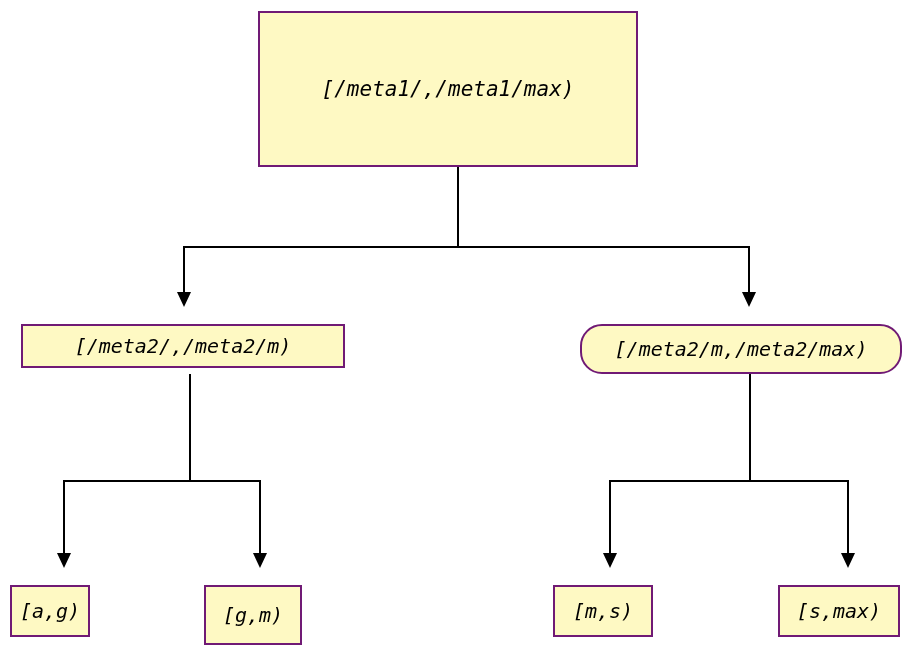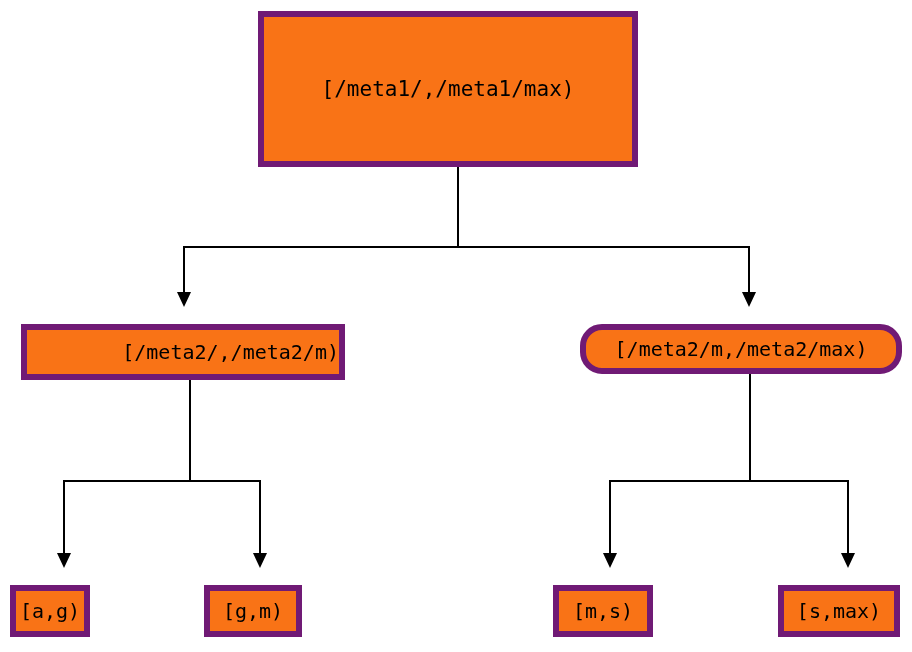--- a/index.html
+++ b/index.html
@@ -11,29 +11,30 @@
     position: relative;
     width: 912px;
     height: 652px;
     background: #ffffff;
     overflow: hidden;
     font-family: "DejaVu Sans Mono", "Liberation Mono", monospace;
   }
   .node {
     position: absolute;
     box-sizing: border-box;
-    border: 6px solid #701a75;
-    background: #f97316;
+    border: 2px solid #701a75;
+    background: #fef9c3;
     display: flex;
     align-items: center;
     justify-content: center;
     color: #000000;
     font-family: "DejaVu Sans Mono", "Liberation Mono", monospace;
     font-weight: 400;
     white-space: pre;
+    font-style: italic;
   }
   .node-root {
     font-size: 21px;
     letter-spacing: 0px;
   }
   .node-mid {
     font-size: 20px;
   }
   .node-leaf {
     font-size: 20px;
@@ -93,33 +94,33 @@
       <path class="edge-line" d="M 750 374 L 750 481 L 848 481 L 848 553"></path>
       <polygon class="arrow-head" points="841,553 855,553 848,568"></polygon>
     </g>
 
   </svg>
 
   <div class="node node-root" style="left:258px; top:11px; width:380px; height:156px;">
     <span>[/meta1/,/meta1/max)</span>
   </div>
 
-  <div class="node node-mid" style="left:21px; top:324px; width:324px; height:56px;justify-content:flex-end;">
+  <div class="node node-mid" style="left:21px; top:324px; width:324px; height:44px;">
     <span>[/meta2/,/meta2/m)</span>
   </div>
 
   <div class="node node-mid" style="left:580px; top:324px; width:322px; height:50px;border-radius:22px;">
     <span>[/meta2/m,/meta2/max)</span>
   </div>
 
   <div class="node node-leaf" style="left:10px; top:585px; width:80px; height:52px;">
     <span>[a,g)</span>
   </div>
 
-  <div class="node node-leaf" style="left:204px; top:585px; width:98px; height:52px;">
+  <div class="node node-leaf" style="left:204px; top:585px; width:98px; height:60px;">
     <span>[g,m)</span>
   </div>
 
   <div class="node node-leaf" style="left:778px; top:585px; width:122px; height:52px;">
     <span>[s,max)</span>
   </div>
 
   <div class="node node-leaf" style="left:553px; top:585px; width:100px; height:52px;">
     <span>[m,s)</span>
   </div>

